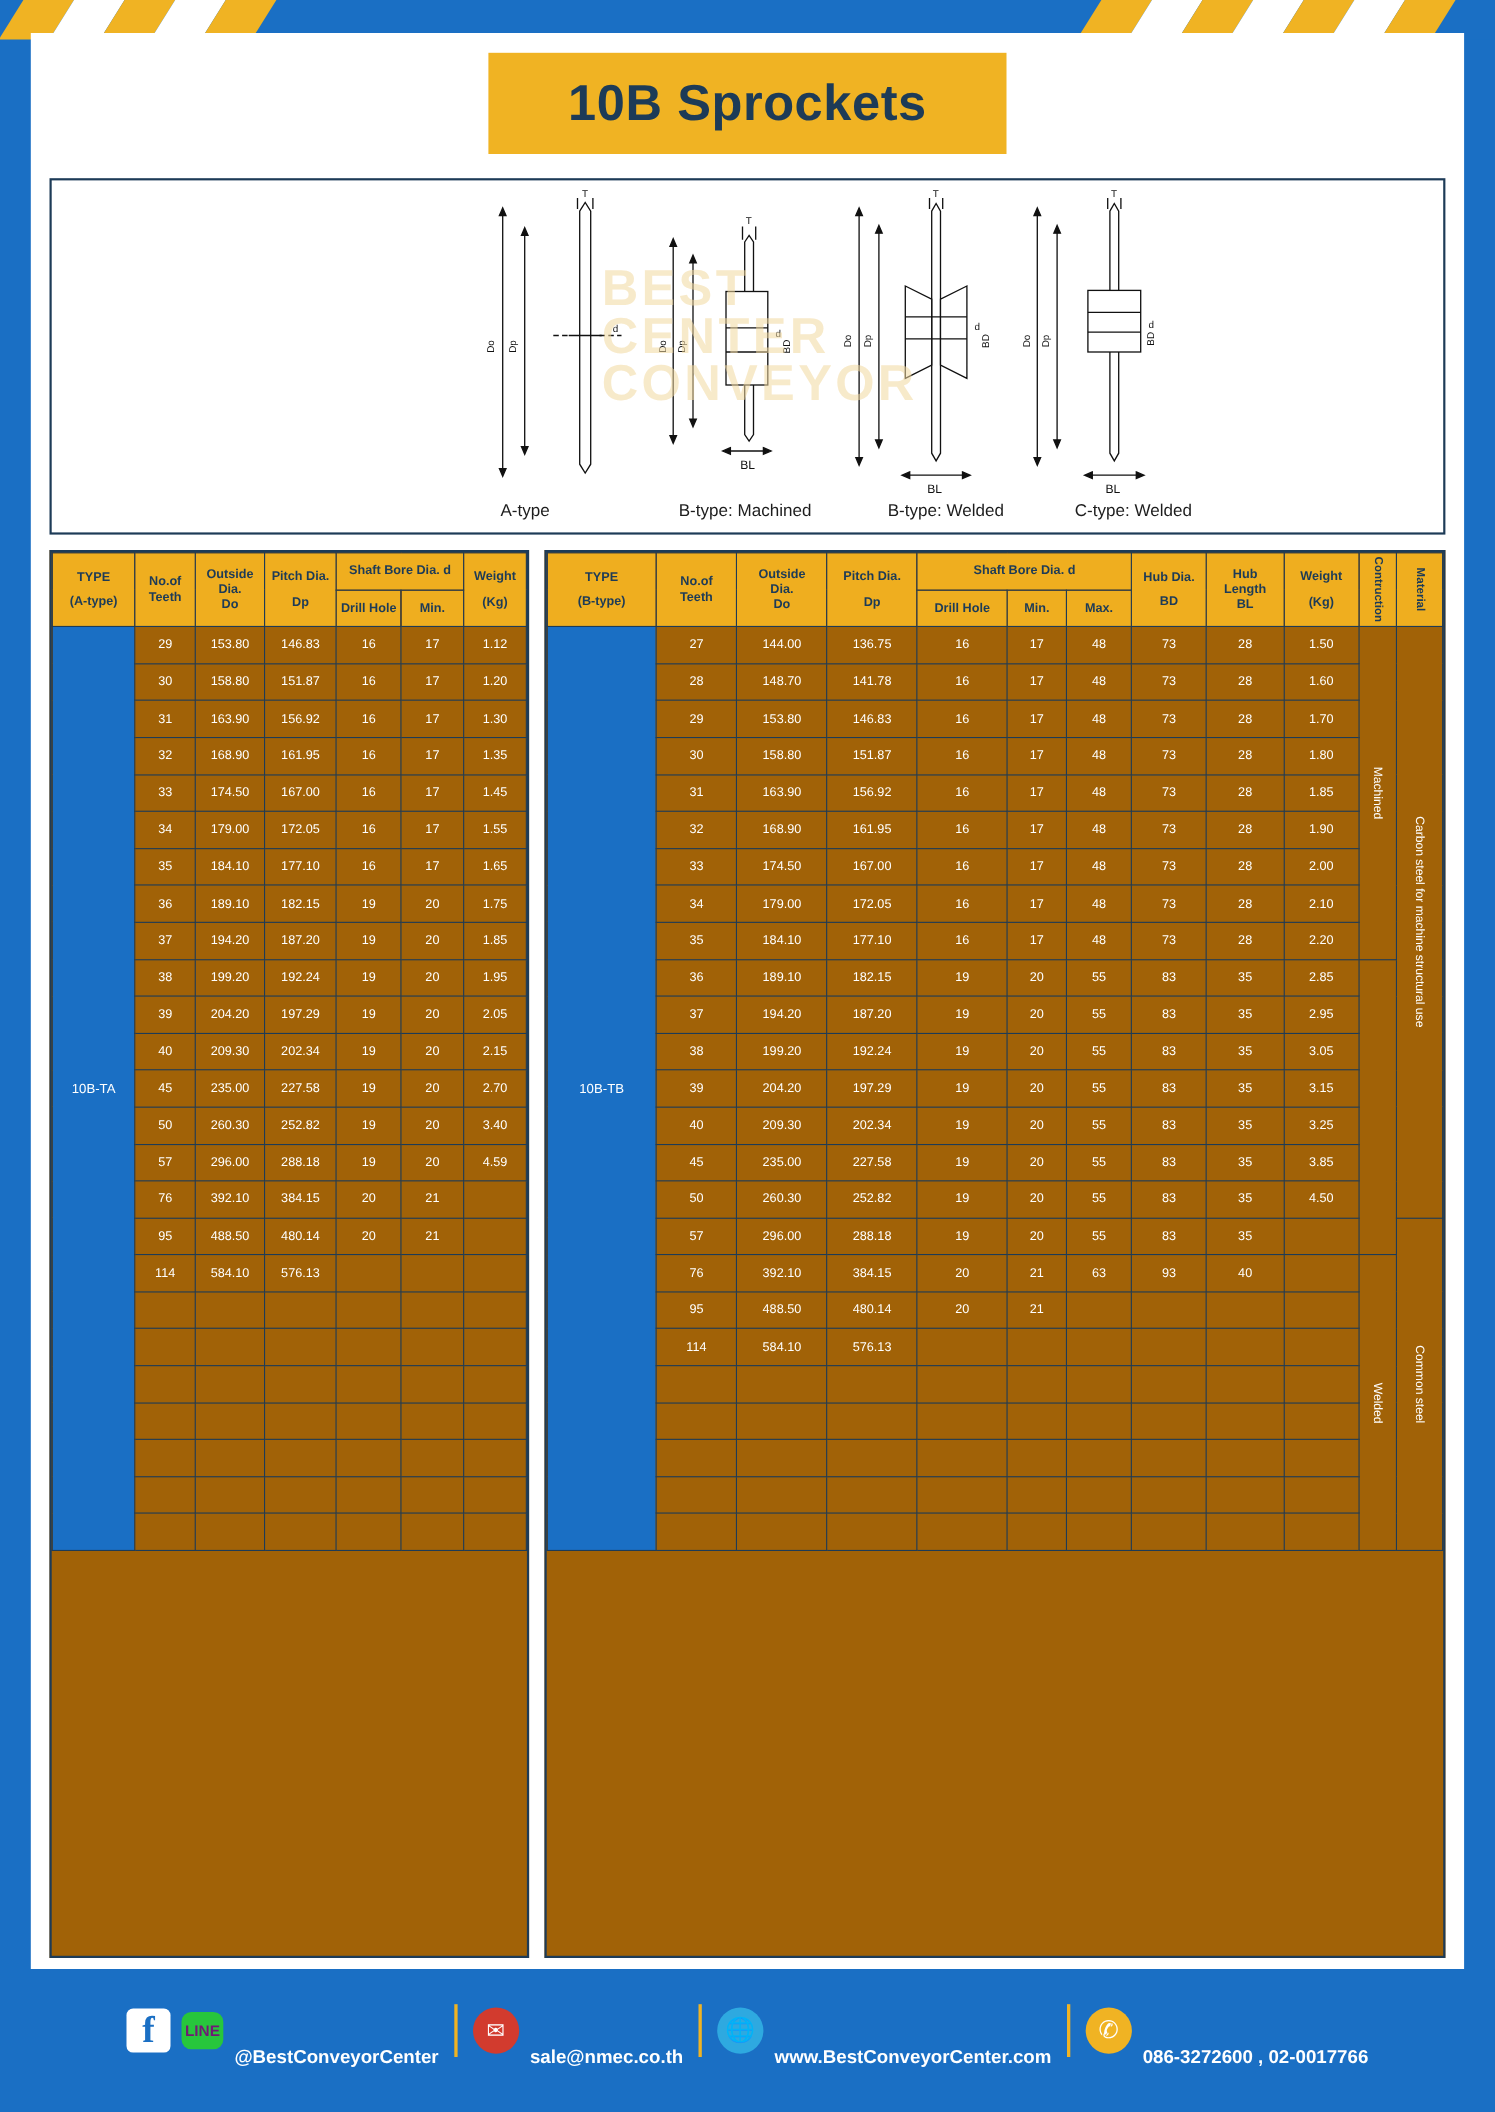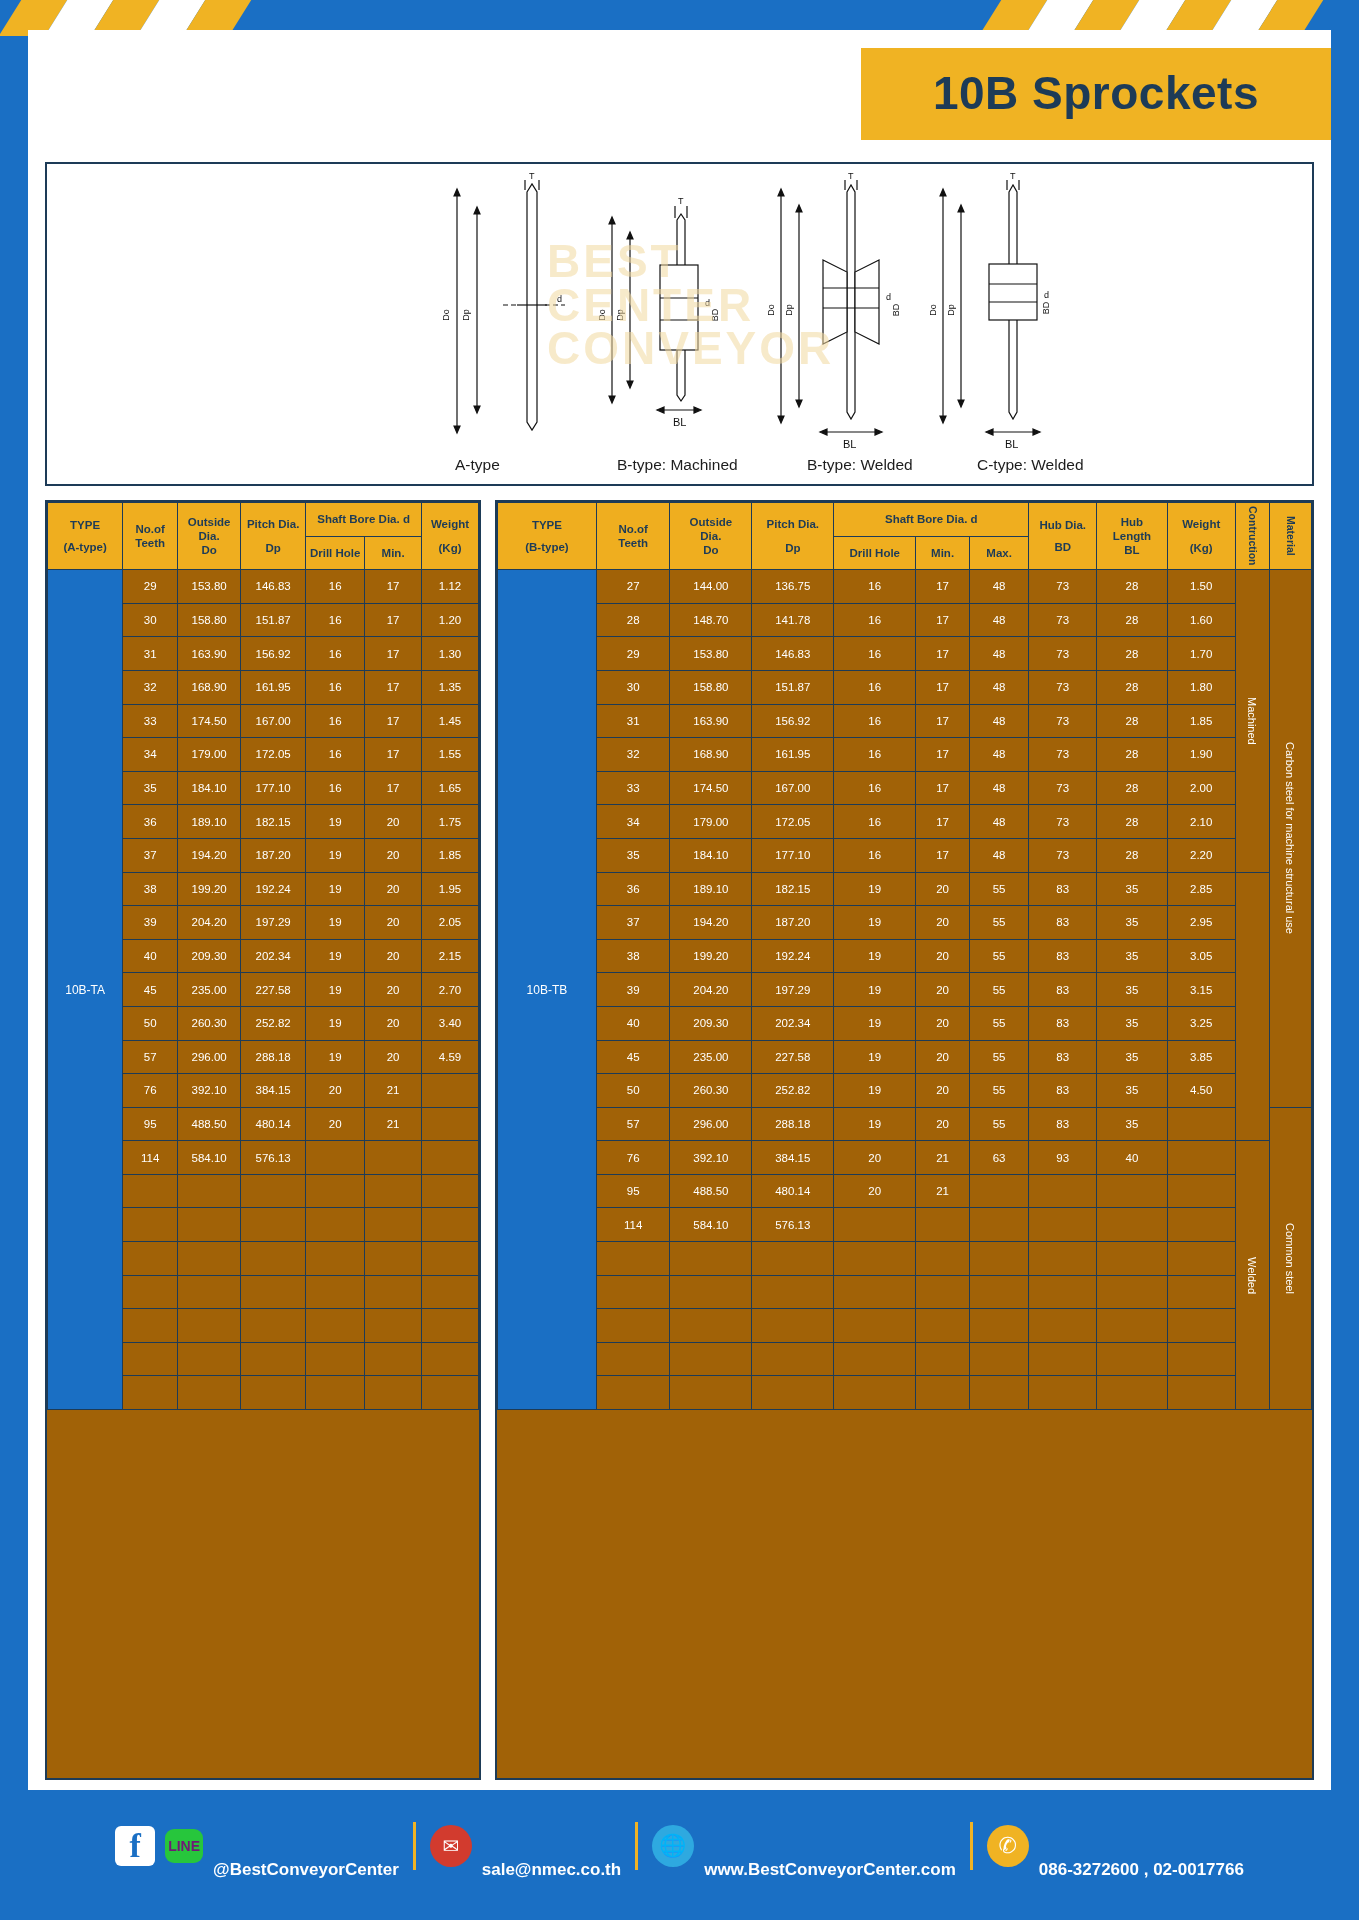--- a/index.html
+++ b/index.html
@@ -26,21 +26,21 @@
     transform:skewX(-32deg);
   }
   .chev.w { background:#ffffff; }
   .sidebar-left, .sidebar-right {
     position:absolute; top:0; bottom:0; width:28px; background:#1a6fc4;
   }
   .sidebar-left { left:0; } .sidebar-right { right:0; }
 
   
   .title-wrap {
-    position:absolute; left:0; right:0; top:18px; text-align:right;
+    position:absolute; left:0; right:0; top:18px; text-align:center;
   }
   .title-box {
     display:inline-block;
     background:#f0b323;
     color:#1d3b57;
     font-size:46px;
     font-weight:bold;
     padding:18px 72px 20px 72px;
     letter-spacing:0.5px;
   }

